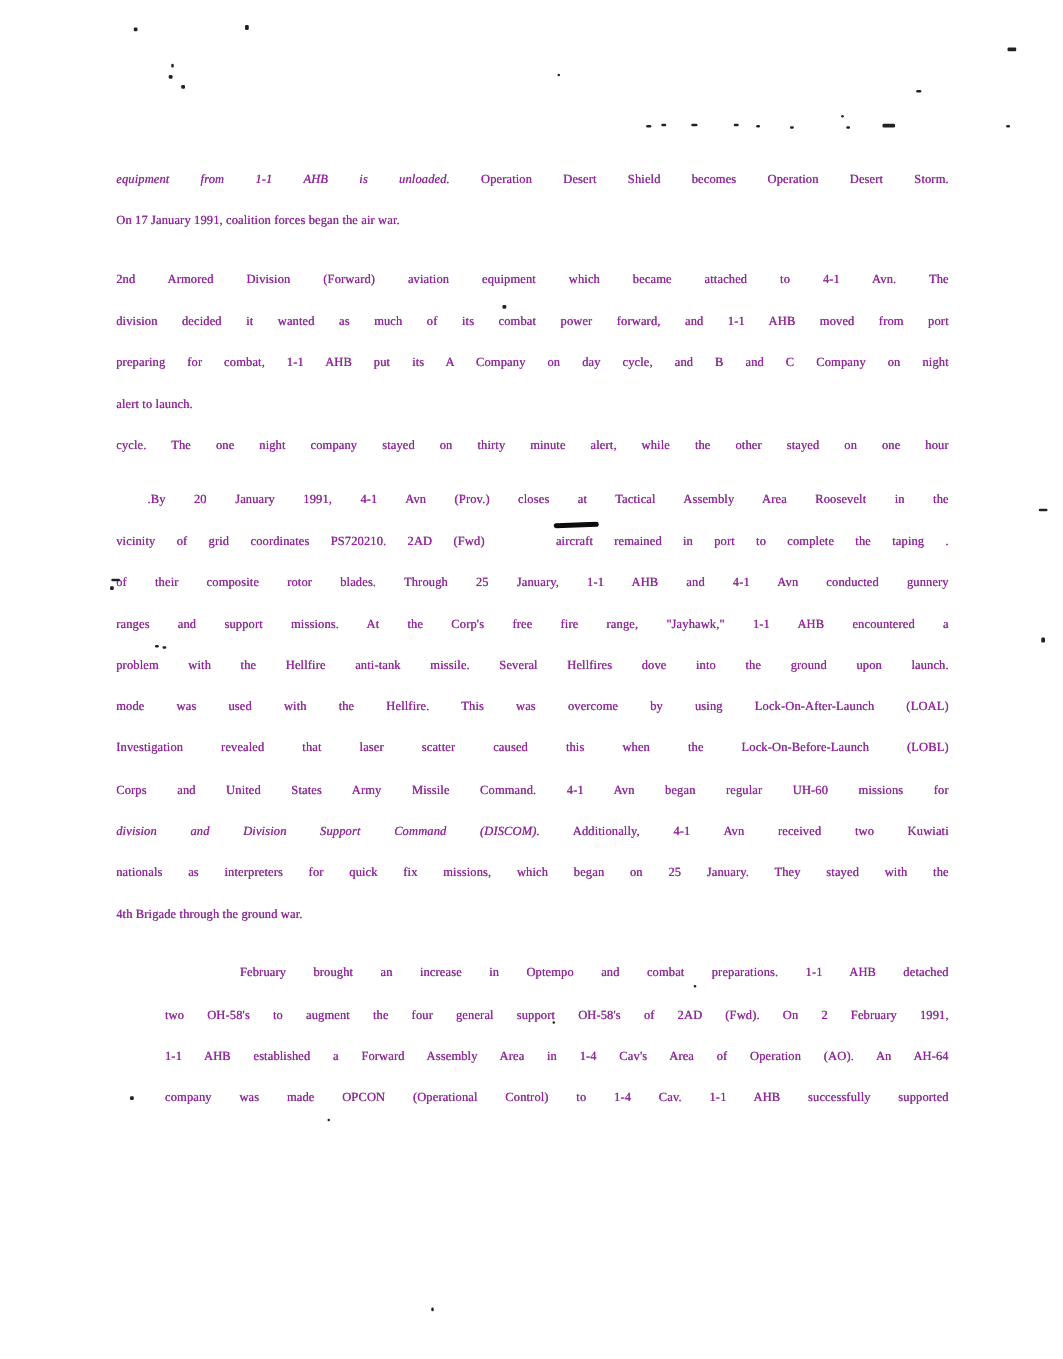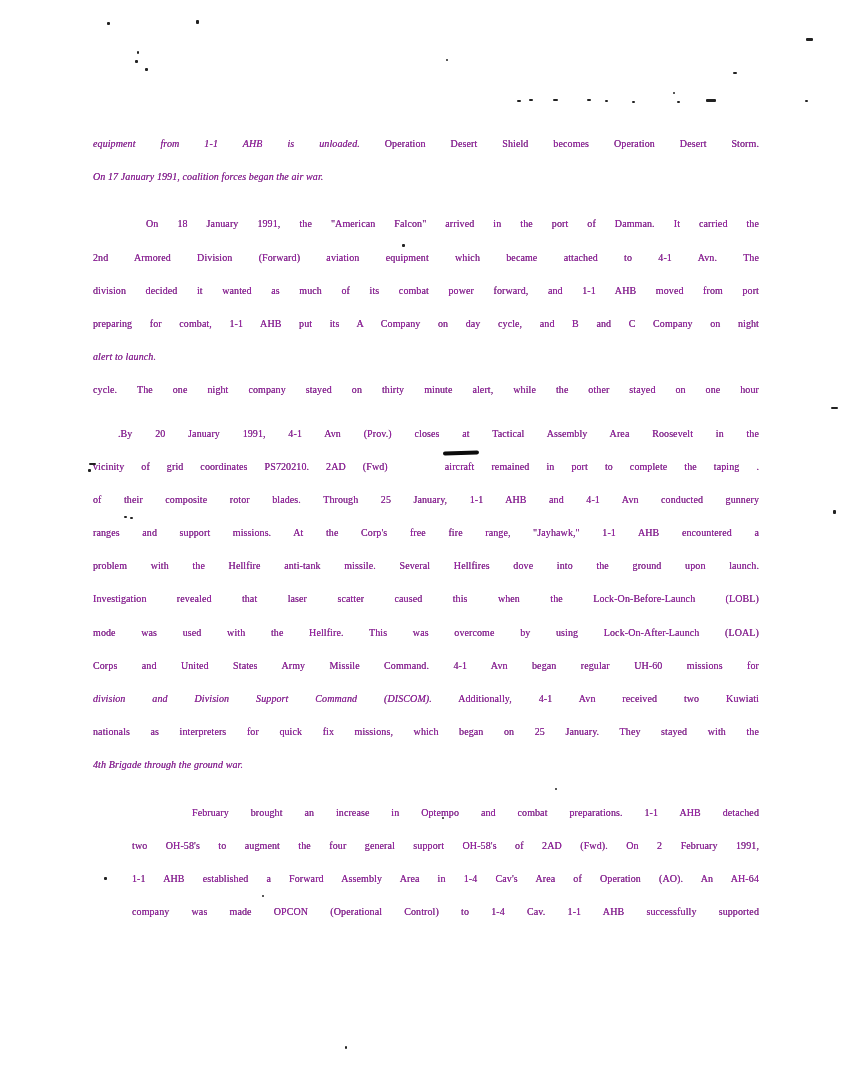--- a/index.html
+++ b/index.html
@@ -33,21 +33,20 @@
   .line {
     height: 33.2px;
     text-align: justify;
     text-align-last: justify;
     overflow: hidden;
     white-space: normal;
   }
   .line.last {
     text-align: left;
     text-align-last: left;
-    font-style: italic;
   }
   .it { font-style: italic; }
   .mark-over { position: relative; display: inline-block; margin-left: 40px; }
   .mark-over::before {
     content: "";
     position: absolute;
     left: -2px;
     right: -4px;
     top: 1px;
     height: 4px;
@@ -64,35 +63,34 @@
 </head>
 <body>
 
 <div class="page">
   <div class="doc">
       <div class="para" style="margin-top: 0px;">
         <div class="line"><span class="it">equipment from 1-1 AHB is unloaded.</span><span>  Operation Desert Shield becomes Operation Desert Storm.</span></div>
         <div class="line last"><span>On 17 January 1991, coalition forces began the air war.</span></div>
       </div>
       <div class="para" style="margin-top: 14px;">
-        <div class="line" style="padding-left: 53px;"><span>On 18 January 1991, the "American Falcon" arrived in the port of Damman.  It carried the</span></div>
         <div class="line"><span>2nd Armored Division (Forward) aviation equipment which became attached to 4-1 Avn.  The</span></div>
         <div class="line"><span>division decided it wanted as much of its combat power forward, and 1-1 AHB moved from port</span></div>
         <div class="line"><span>preparing for combat, 1-1 AHB put its A Company on day cycle, and B and C Company on night</span></div>
         <div class="line last"><span>alert to launch.</span></div>
         <div class="line"><span>cycle.  The one night company stayed on thirty minute alert, while the other stayed on one hour</span></div>
       </div>
       <div class="para" style="margin-top: 10px;">
         <div class="line" style="padding-left: 25px;"><span>.By 20 January 1991, 4-1 Avn (Prov.) closes at Tactical Assembly Area Roosevelt in the</span></div>
         <div class="line"><span>vicinity of grid coordinates PS720210.  2AD (Fwd) </span><span class="mark-over">aircraft</span><span> remained in port to complete the taping .</span></div>
         <div class="line"><span>of their composite rotor blades.  Through 25 January, 1-1 AHB and 4-1 Avn conducted gunnery</span></div>
         <div class="line"><span>ranges and support missions.  At the Corp's free fire range, "Jayhawk," 1-1 AHB encountered a</span></div>
         <div class="line"><span>problem with the Hellfire anti-tank missile.  Several Hellfires dove into the ground upon launch.</span></div>
+        <div class="line"><span>mode was used with the Hellfire.  This was overcome by using Lock-On-After-Launch (LOAL)</span></div>
         <div class="line"><span>Investigation revealed that laser scatter caused this when the Lock-On-Before-Launch (LOBL)</span></div>
-        <div class="line"><span>mode was used with the Hellfire.  This was overcome by using Lock-On-After-Launch (LOAL)</span></div>
         <div class="line"><span>Corps and United States Army Missile Command.  4-1 Avn began regular UH-60 missions for</span></div>
         <div class="line"><span class="it">division and Division Support Command (DISCOM).</span><span>  Additionally, 4-1 Avn received two Kuwiati</span></div>
         <div class="line"><span>nationals as interpreters for quick fix missions, which began on 25 January.  They stayed with the</span></div>
         <div class="line last"><span>4th Brigade through the ground war.</span></div>
       </div>
       <div class="para" style="margin-top: 14px; margin-left: 39px;">
         <div class="line" style="padding-left: 60px;"><span>February brought an increase in Optempo and combat preparations.  1-1 AHB detached</span></div>
         <div class="line"><span>two OH-58's to augment the four general support OH-58's of 2AD (Fwd).  On 2 February 1991,</span></div>
         <div class="line"><span>1-1 AHB established a Forward Assembly Area in 1-4 Cav's Area of Operation (AO).  An AH-64</span></div>
         <div class="line"><span>company was made OPCON (Operational Control) to 1-4 Cav. 1-1 AHB successfully supported</span></div>

